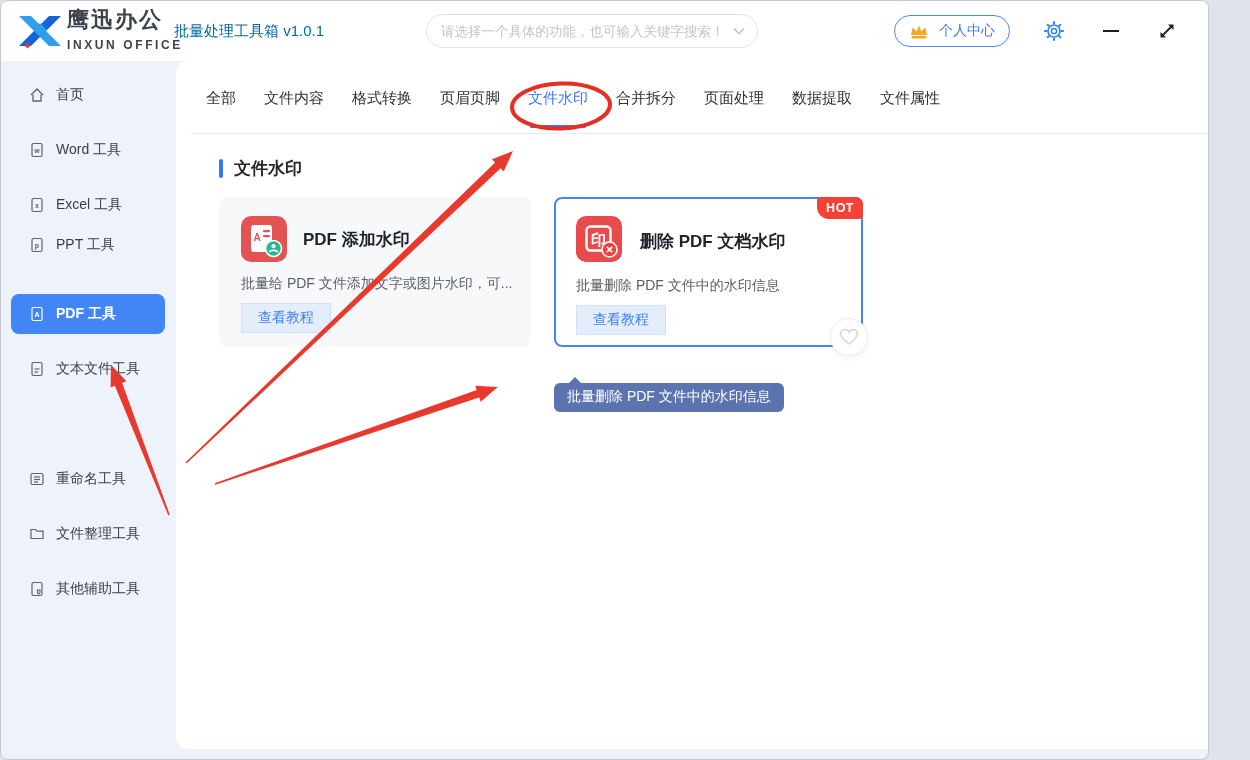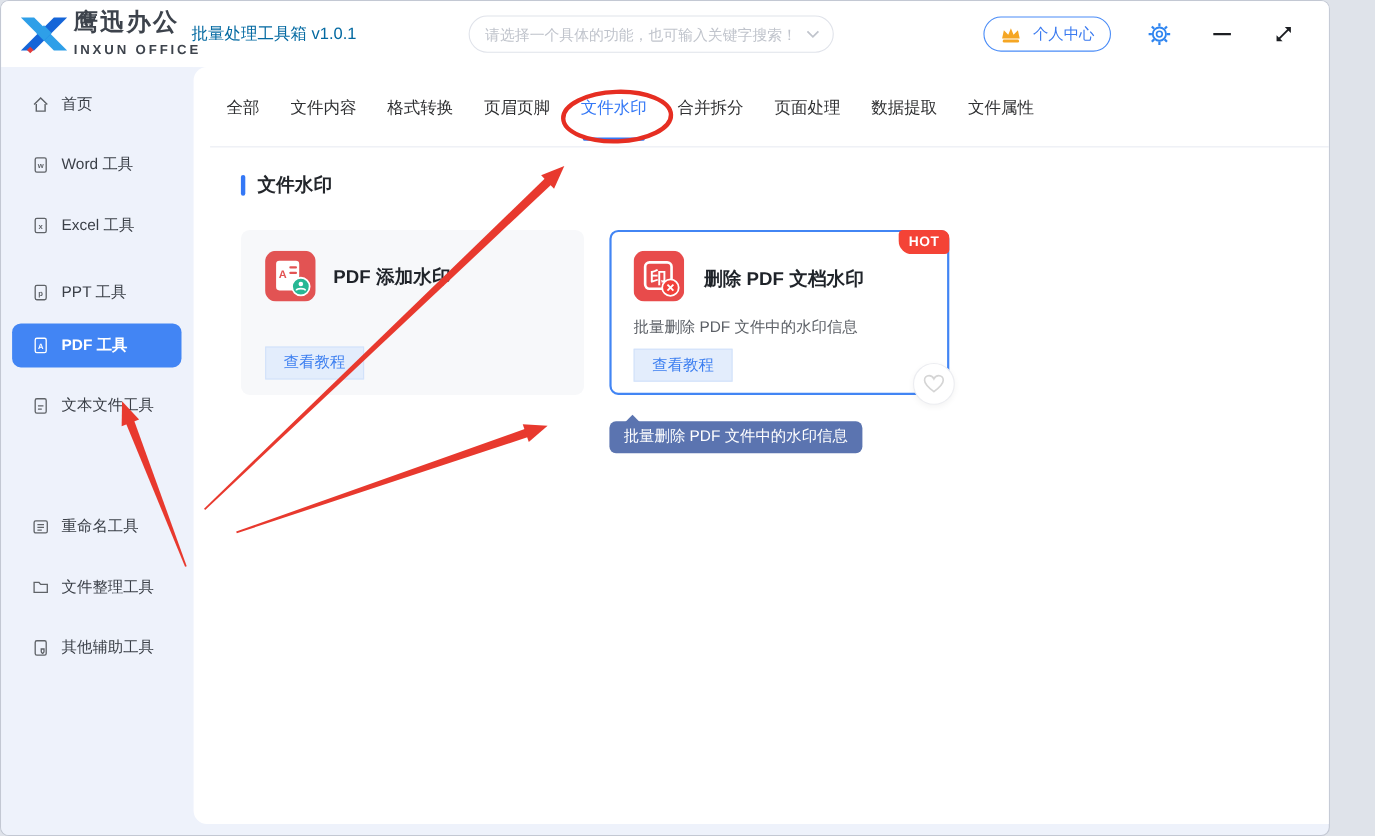--- a/index.html
+++ b/index.html
@@ -49,21 +49,21 @@
   .tabs { position:absolute; left:30px; top:28px; display:flex; gap:28px; font-size:15px; color:#303133; }
   .tab { cursor:pointer; position:relative; padding-bottom:4px; }
   .tab.active { color:#3478f6; }
   .tab.active::after { content:""; position:absolute; left:50%; transform:translateX(-50%);
                        bottom:-16px; width:56px; height:3px; background:#3478f6; border-radius:2px; }
   .divider { position:absolute; left:15px; top:72px; width:1026px; height:1px; background:#e8ebf2; }
   .section-head { position:absolute; left:43px; top:96px; display:flex; align-items:center; gap:11px; }
   .section-bar { width:4px; height:19px; background:#3478f6; border-radius:2px; }
   .section-title { font-size:17px; font-weight:bold; color:#23262b; }
 
-  .card { position:absolute; top:148px; height:150px; border-radius:8px; cursor:pointer; }
+  .card { position:absolute; top:136px; height:150px; border-radius:8px; cursor:pointer; }
   .card1 { left:43px; width:312px; background:#f7f8fa; }
   .card2 { left:378px; width:309px; background:#ffffff; border:2px solid #4285f4; }
   .card-icon { position:absolute; left:22px; top:19px; }
   .card2 .card-icon { left:20px; top:17px; }
   .card-title { position:absolute; left:84px; top:31px; font-size:17px; font-weight:bold; color:#1f2329; }
   .card-desc { position:absolute; left:22px; top:78px; font-size:14px; color:#5c6066;
                width:272px; white-space:nowrap; overflow:hidden; }
   .card2 .card-desc { left:20px; }
   .tutorial-btn { position:absolute; left:22px; top:106px; padding:5px 16px; background:#e3edfc;
                   border:1px solid #d2e2fa; border-radius:0; color:#3d7ff0; font-size:14px; cursor:pointer; }
@@ -177,21 +177,21 @@
     </div>
     <div class="side-item" style="top:124px">
       <svg width="16" height="16" viewBox="0 0 16 16">
           <g fill="none" stroke="#5f6368" stroke-width="1.2">
             <rect x="3" y="1.5" width="10" height="13" rx="1.5"></rect>
           </g>
           <text x="8" y="11" font-size="7" text-anchor="middle" fill="#5f6368" font-weight="bold">x</text>
         </svg>
       <span>Excel 工具</span>
     </div>
-    <div class="side-item" style="top:185px">
+    <div class="side-item" style="top:164px">
       <svg width="16" height="16" viewBox="0 0 16 16">
           <g fill="none" stroke="#5f6368" stroke-width="1.2">
             <rect x="3" y="1.5" width="10" height="13" rx="1.5"></rect>
           </g>
           <text x="8" y="11" font-size="7" text-anchor="middle" fill="#5f6368" font-weight="bold">p</text>
         </svg>
       <span>PPT 工具</span>
     </div>
     <div class="side-item active" style="top:233px">
       <svg width="16" height="16" viewBox="0 0 16 16">
@@ -266,20 +266,21 @@
         <rect x="0" y="0" width="46" height="46" rx="10" fill="#e25353"></rect>
         <rect x="10" y="9" width="21" height="27" rx="3" fill="#ffffff"></rect>
         <text x="16" y="25" font-size="10" font-weight="bold" fill="#e25353" text-anchor="middle">A</text>
         <rect x="22" y="14" width="7" height="2.2" rx="1" fill="#e25353"></rect>
         <rect x="22" y="19" width="7" height="2.2" rx="1" fill="#e25353"></rect>
         <circle cx="32.5" cy="32.5" r="8" fill="#27b794" stroke="#ffffff" stroke-width="1.6"></circle>
         <circle cx="32.5" cy="30.2" r="2.1" fill="#ffffff"></circle>
         <path d="M28.5 36.2 C28.5 33.8 36.5 33.8 36.5 36.2" stroke="#ffffff" stroke-width="1.6" fill="none"></path>
       </svg>
       <div class="card-title">PDF 添加水印</div>
+      <div class="card-desc">批量给 PDF 文件添加文字或图片水印，可...</div>
       <button class="tutorial-btn">查看教程</button>
     </div>
 
     <div class="card card2">
       <div class="hot-badge">HOT</div>
       <svg class="card-icon" width="46" height="46" viewBox="0 0 46 46">
         <rect x="0" y="0" width="46" height="46" rx="10" fill="#e84b4b"></rect>
         <rect x="10.5" y="10.5" width="24" height="24" rx="4" fill="none" stroke="#ffffff" stroke-width="2.4"></rect>
         <text x="22.5" y="29" font-size="15" font-weight="bold" fill="#ffffff" text-anchor="middle">印</text>
         <circle cx="33.5" cy="33.5" r="7.5" fill="#f2403a" stroke="#ffffff" stroke-width="1.6"></circle>

